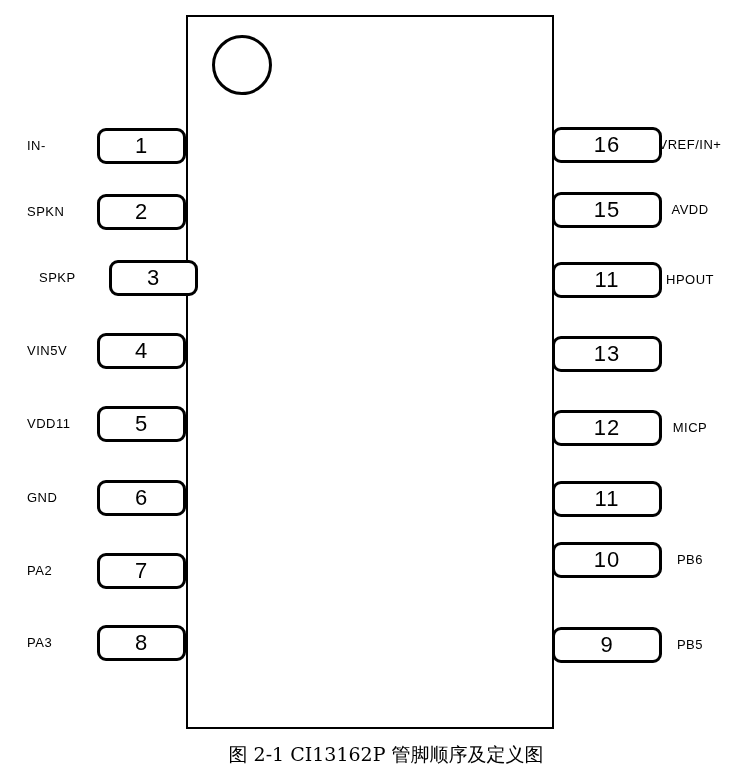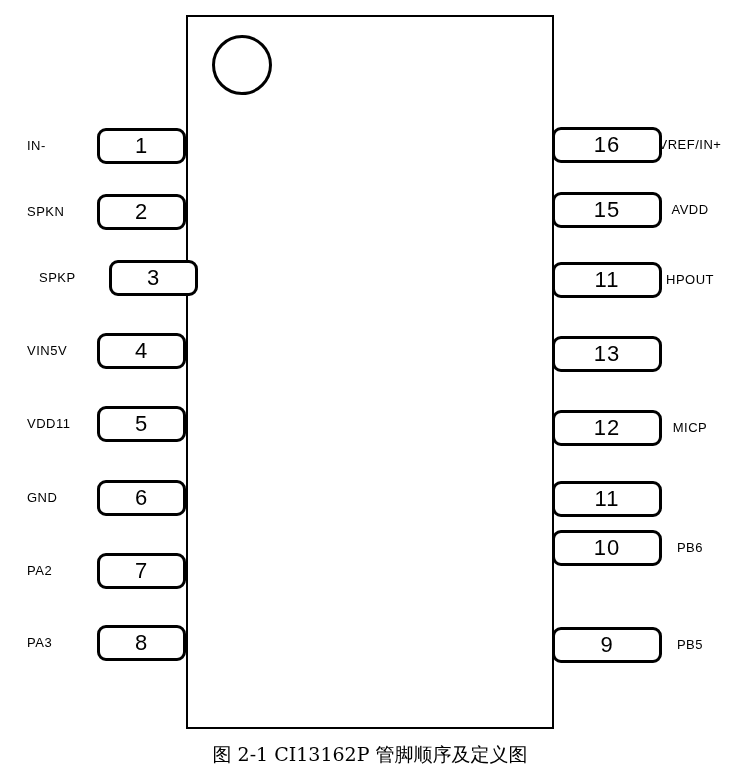--- a/index.html
+++ b/index.html
@@ -55,21 +55,21 @@
   .pins-left .pin-row:nth-child(7){ top:553px; }
   .pins-left .pin-row:nth-child(8){ top:625px; }
 
   
   .pins-right .pin-row:nth-child(1){ top:127px; }
   .pins-right .pin-row:nth-child(2){ top:192px; }
   .pins-right .pin-row:nth-child(3){ top:262px; }
   .pins-right .pin-row:nth-child(4){ top:336px; }
   .pins-right .pin-row:nth-child(5){ top:410px; }
   .pins-right .pin-row:nth-child(6){ top:481px; }
-  .pins-right .pin-row:nth-child(7){ top:530px; }
+  .pins-right .pin-row:nth-child(7){ top:542px; }
   .pins-right .pin-row:nth-child(8){ top:627px; }
 
   .pin-box {
     position: absolute;
     top: 0;
     height: 36px;
     border: 3px solid #000000;
     border-radius: 9px;
     box-sizing: border-box;
     background: #ffffff;
@@ -94,21 +94,21 @@
     font-weight: 300;
     letter-spacing: 0.5px;
     white-space: nowrap;
     color: #000000;
   }
   .pins-left .pin-label { left: 27px; text-align: left; }
   .pins-right .pin-label { left: 86px; width: 104px; text-align: center; }
 
   .caption {
     position: absolute;
-    left: 186px;
+    left: 202px;
     top: 742px;
     width: 368px;
     text-align: center;
     font-family: "DejaVu Serif", "Liberation Serif", serif;
     font-size: 19px;
     color: #000000;
     white-space: nowrap;
   }
 </style>
 </head>

